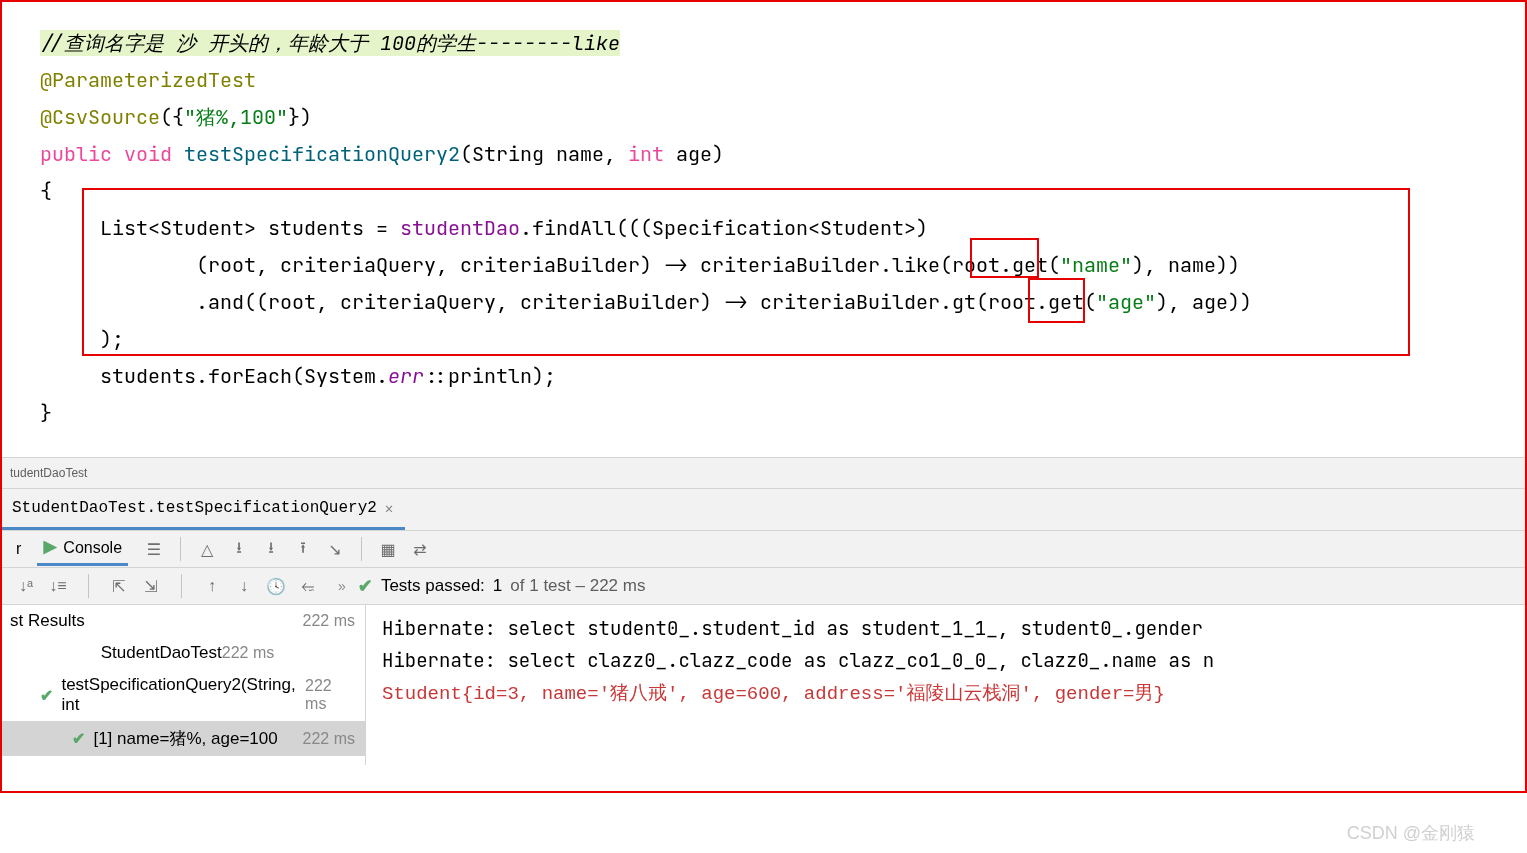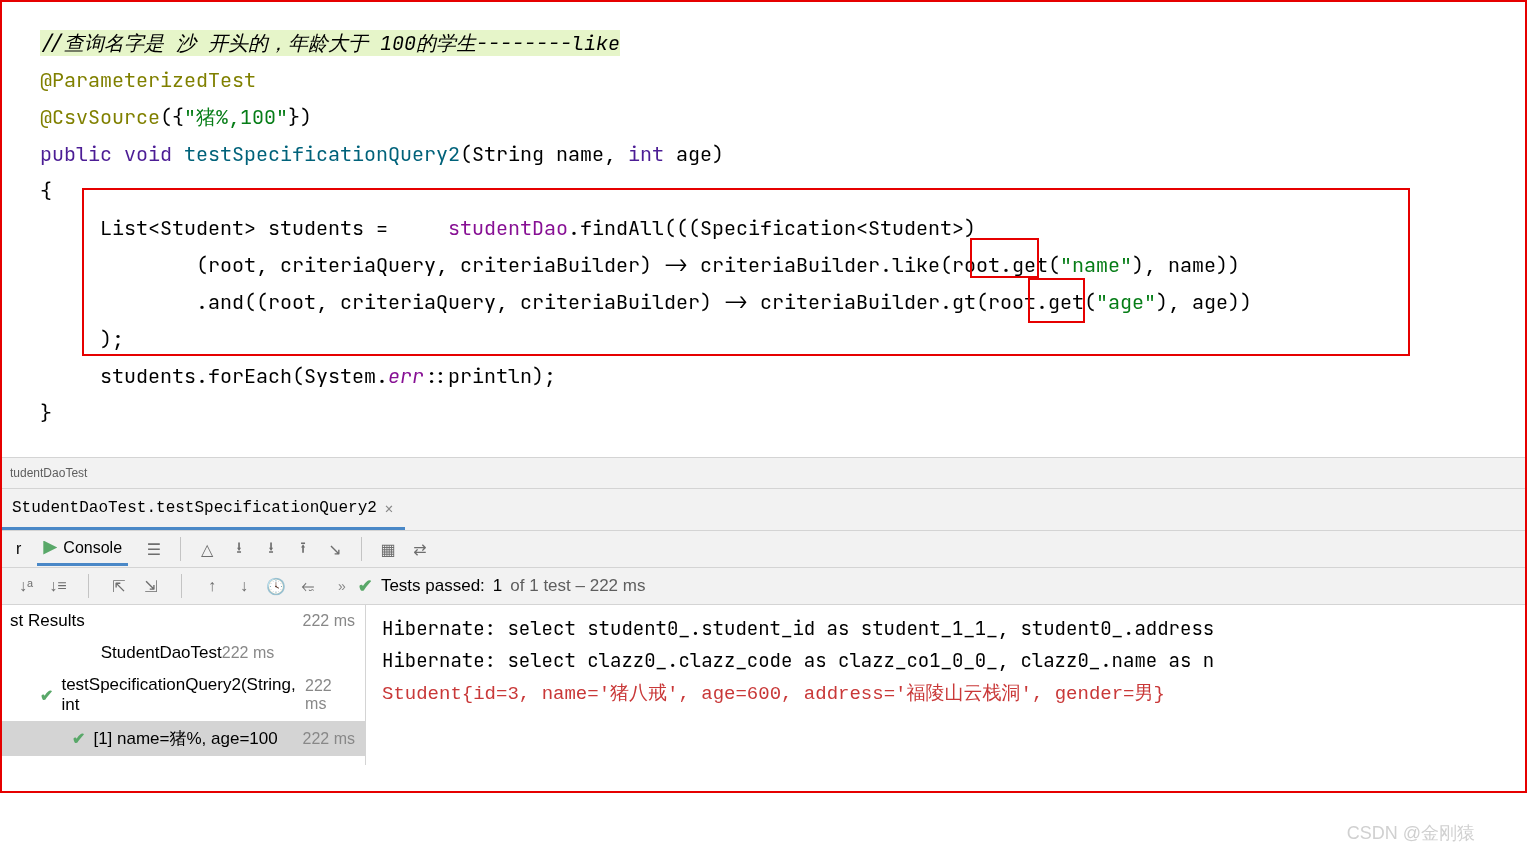--- a/index.html
+++ b/index.html
@@ -3,23 +3,23 @@
   <meta charset="utf-8">
   <style>
     * { margin: 0; padding: 0; box-sizing: border-box; }
     body { font-family: 'Segoe UI', Tahoma, sans-serif; background: #fff; width: 1527px; height: 853px; position: relative; overflow: hidden; }
     
     .main-border { position: absolute; top: 0; left: 0; right: 0; bottom: 60px; border: 2px solid #e60000; }
     
     .code-editor { padding: 25px 40px; font-family: 'JetBrains Mono', Consolas, monospace; font-size: 20px; line-height: 1.85; white-space: pre; color: #000; background: #fff; }
     .highlight-comment { background: #e6f5c9; color: #000000; font-style: italic; }
     .annotation { color: #808000; }
-    .keyword { color: #4c1d95; }
+    .keyword { color: #ec4899; }
     .method-name { color: #00627a; }
-    .identifier { color: #871094; margin-left: 48px; }
+    .identifier { color: #871094; }
     .string { color: #067d17; }
     .italic-text { font-style: italic; color: #871094; }
     .paren { color: #000; }
     
     .inner-highlight { position: absolute; border: 2px solid #e60000; background: transparent; pointer-events: none; }
     .highlight-main { top: 188px; left: 82px; width: 1328px; height: 168px; }
     .highlight-like { top: 238px; left: 970px; width: 69px; height: 40px; }
     .highlight-gt { top: 278px; left: 1028px; width: 57px; height: 45px; }
     
     .breadcrumb { background: #f2f2f2; border-top: 1px solid #d4d4d4; padding: 8px 10px; font-size: 12px; color: #5e5e5e; }
@@ -161,16 +161,16 @@
       <span class="tree-time">222 ms</span>
     </div>
     <div class="tree-row indent3 selected">
       <span class="tree-label">
         <span class="small-check">✔</span>
         <span>[1] name=猪%, age=100</span>
       </span>
       <span class="tree-time">222 ms</span>
     </div>
   </div>
-  <div class="console-output"><div class="output-line">Hibernate: select student0_.student_id as student_1_1_, student0_.address</div><div class="output-line">Hibernate: select clazz0_.clazz_code as clazz_co1_0_0_, clazz0_.name as n</div><div class="output-line err">Student{id=3, name='猪八戒', age=600, address='福陵山云栈洞', gender=男}</div></div>
+  <div class="console-output"><div class="output-line">Hibernate: select student0_.student_id as student_1_1_, student0_.gender</div><div class="output-line">Hibernate: select clazz0_.clazz_code as clazz_co1_0_0_, clazz0_.name as n</div><div class="output-line err">Student{id=3, name='猪八戒', age=600, address='福陵山云栈洞', gender=男}</div></div>
 </div>
 
 <div class="watermark">CSDN @金刚猿</div>
 
 </body></html>

